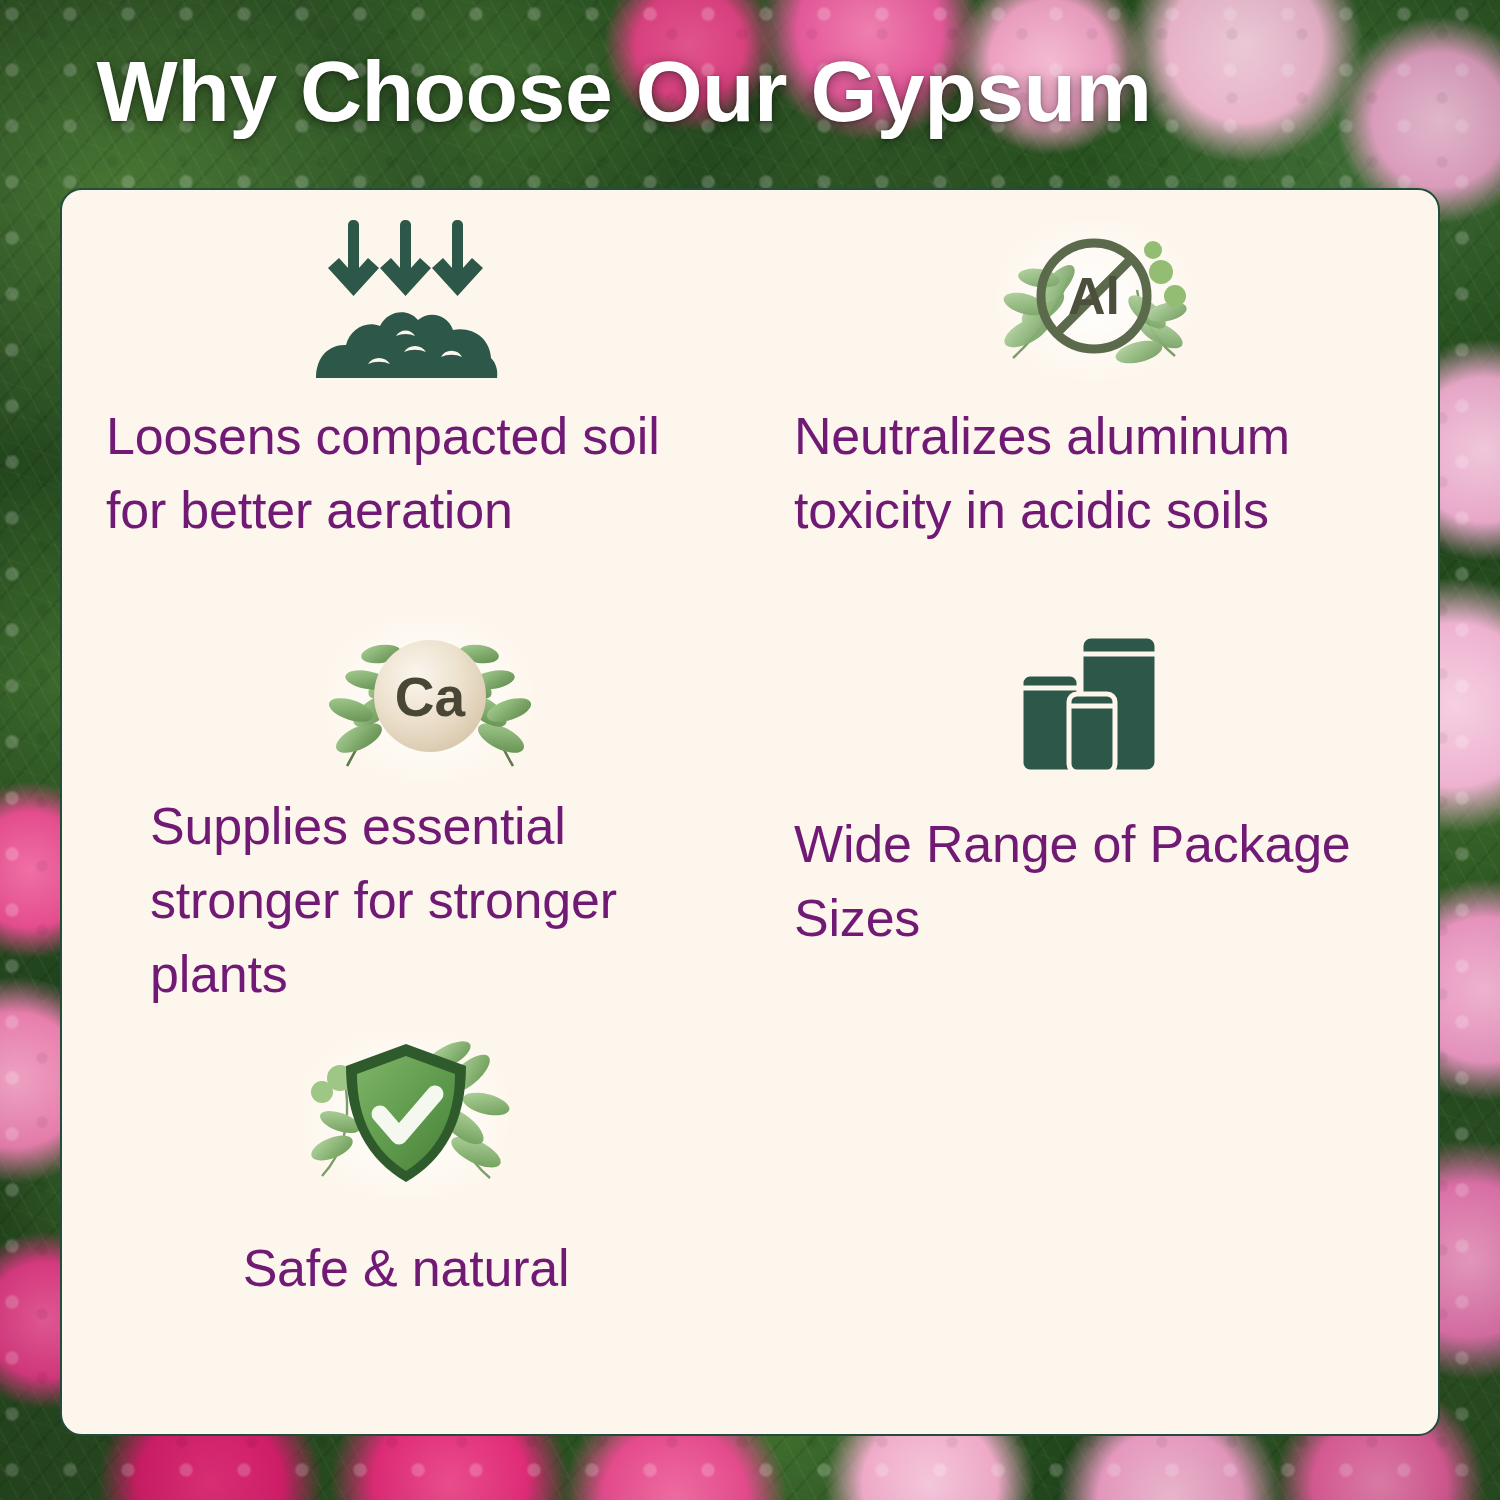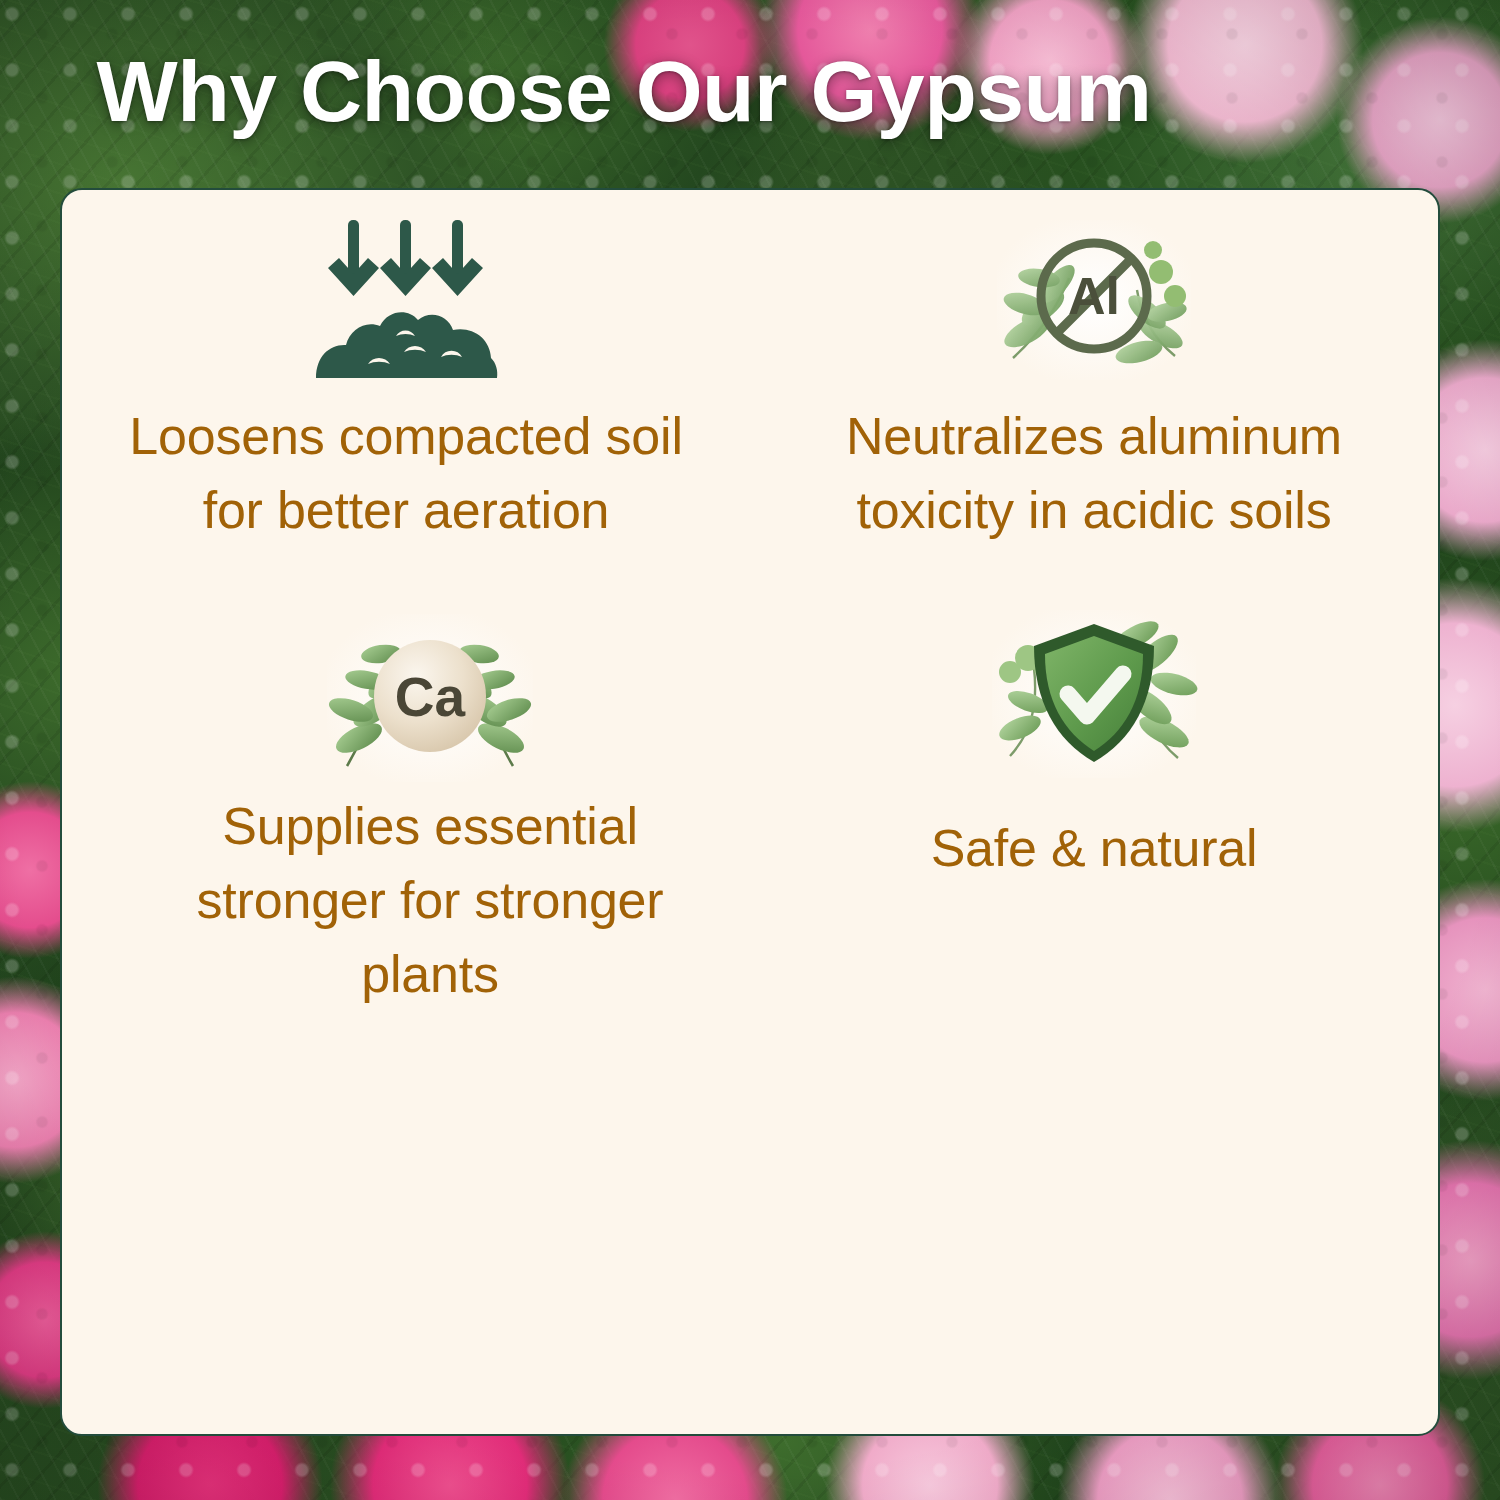--- a/index.html
+++ b/index.html
@@ -131,22 +131,22 @@
     display: flex;
     align-items: center;
     justify-content: center;
     margin-bottom: 4px;
   }
   .benefit-icon svg { display: block; }
 
   .benefit-text {
     font-size: 52px;
     line-height: 1.42;
-    color: #a16207;
-    text-align: center;
+    color: #701a75;
+    text-align: left;
     font-weight: 400;
     max-width: 600px;
     letter-spacing: -0.2px;
   }
 
   
   .cell-0 .benefit-icon { margin-bottom: 12px; }
   .cell-1 .benefit-icon { margin-bottom: 12px; align-items: center; }
   .cell-2 { padding-top: 8px; margin-left: 48px; }
   .cell-3 { padding-top: 18px; }
@@ -297,20 +297,40 @@
           </g>
 
           <circle cx="109" cy="86" r="56" fill="url(#sph)"></circle>
           <text x="109" y="106" text-anchor="middle" font-family="'Liberation Sans', sans-serif" font-size="55" font-weight="700" fill="#4a4636">Ca</text>
         </svg>
       </div>
       <p class="benefit-text">Supplies essential stronger for stronger plants</p>
     </div>
 
 
+    <div class="benefit-cell cell-4">
+      <div class="benefit-icon">
+        <svg width="182" height="152" viewBox="0 0 182 152" aria-hidden="true">
+          <g fill="#2d5849" stroke="#fdf6ec" stroke-width="5">
+
+            <rect x="78" y="8" width="76" height="136" rx="10"></rect>
+
+            <rect x="18" y="46" width="58" height="98" rx="9"></rect>
+
+            <rect x="66" y="66" width="46" height="78" rx="8"></rect>
+          </g>
+          <g stroke="#fdf6ec" stroke-width="5" fill="none">
+            <line x1="80" y1="26" x2="152" y2="26"></line>
+            <line x1="20" y1="60" x2="74" y2="60"></line>
+            <line x1="68" y1="78" x2="110" y2="78"></line>
+          </g>
+        </svg>
+      </div>
+      <p class="benefit-text">Wide Range of Package Sizes</p>
+    </div>
 
     <div class="benefit-cell cell-5">
       <div class="benefit-icon">
         <svg width="212" height="176" viewBox="0 0 212 176" aria-hidden="true">
           <defs>
             <linearGradient id="lf3" x1="0" y1="0" x2="1" y2="1">
               <stop offset="0%" stop-color="#b4d6a0"></stop>
                 <stop offset="100%" stop-color="#6a9a55"></stop>
             </linearGradient>
             <linearGradient id="shd" x1="0" y1="0" x2="1" y2="1">

